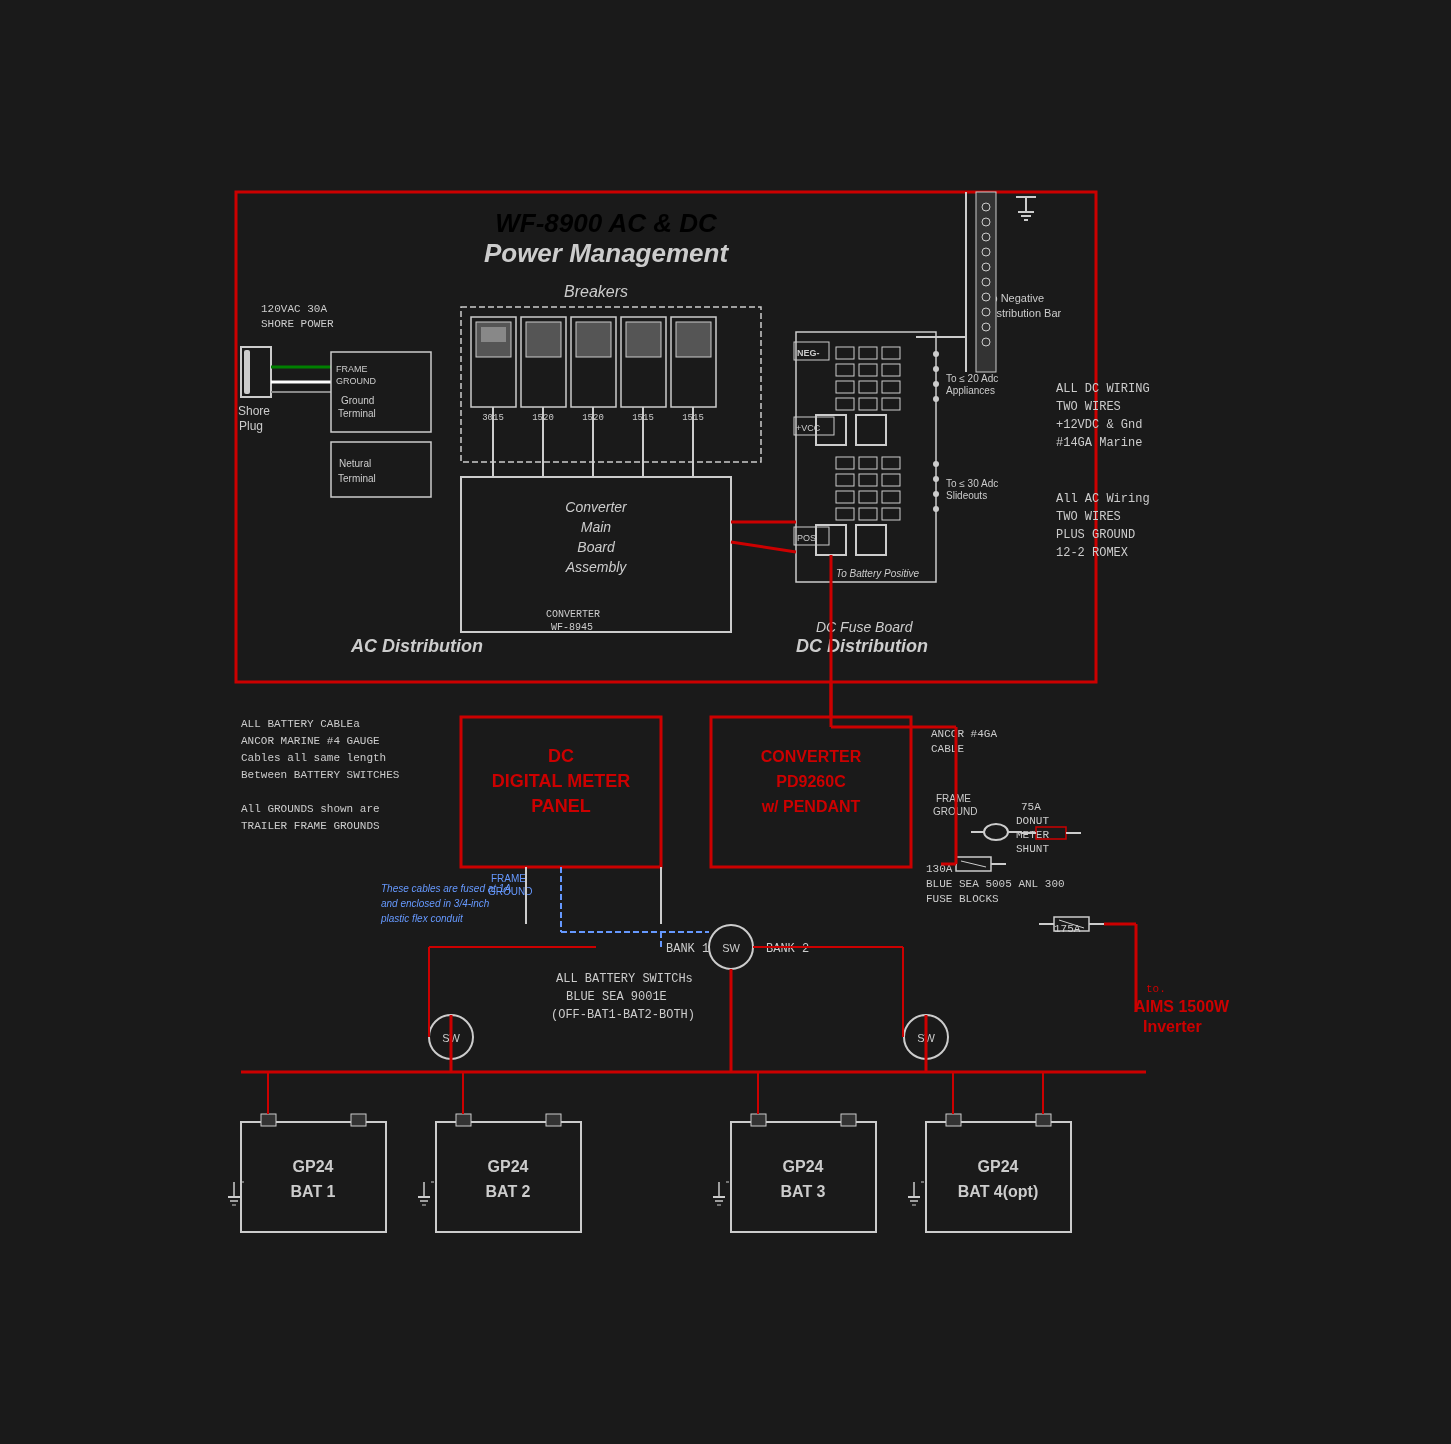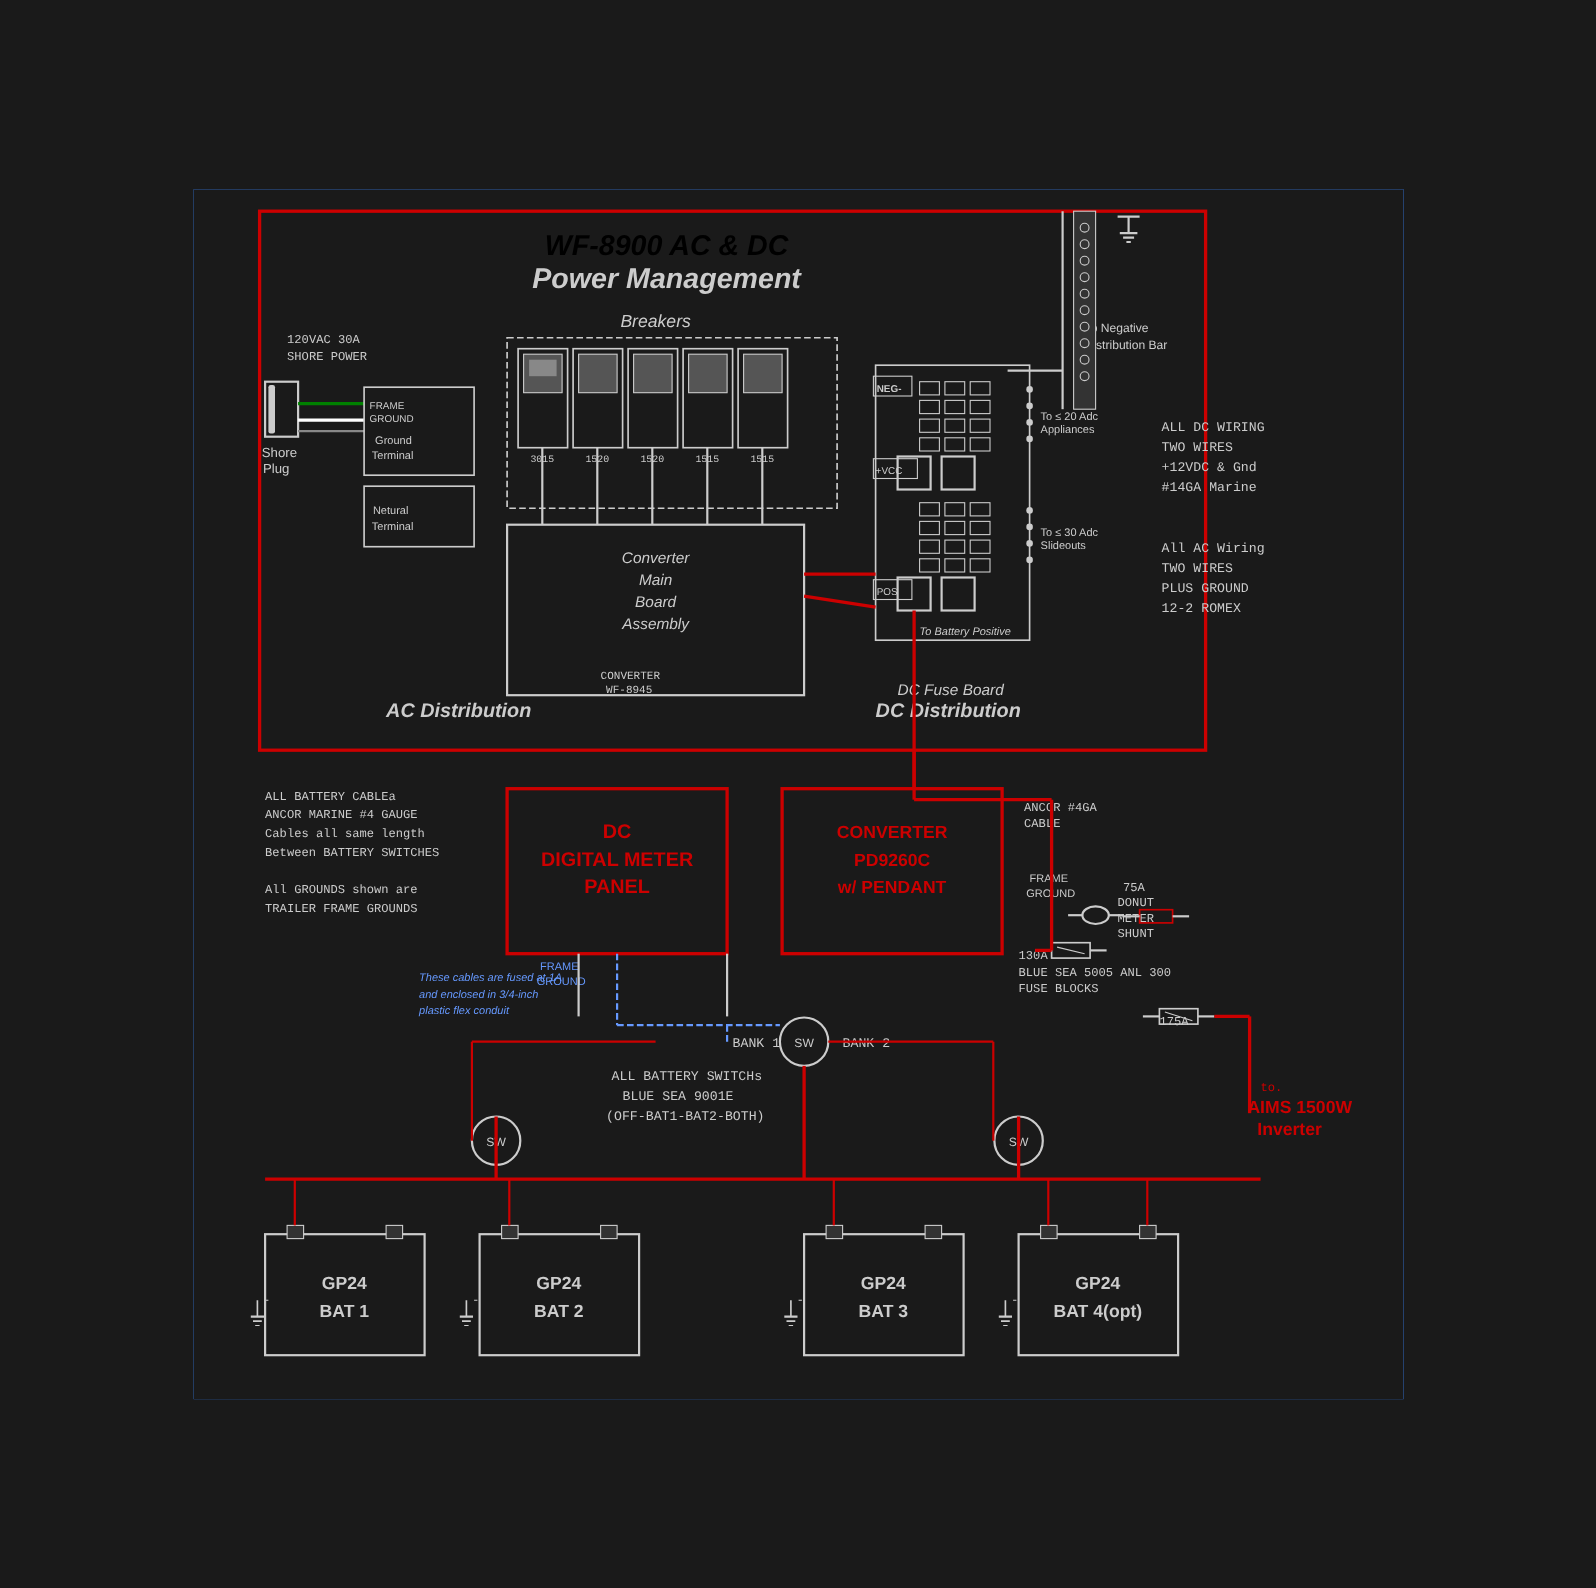--- a/index.html
+++ b/index.html
@@ -7,21 +7,21 @@
       background: #1a1a1a;
       display: flex;
       justify-content: center;
       align-items: center;
       min-height: 100vh;
       font-family: Arial, sans-serif;
     }
     .diagram-container {
       width: 1100px;
       height: 1100px;
-      background: #3b82f6;
+      background: #a3a3a3;
       position: relative;
     }
     svg {
       width: 100%;
       height: 100%;
     }
   </style>
 </head>
 <body>
 

